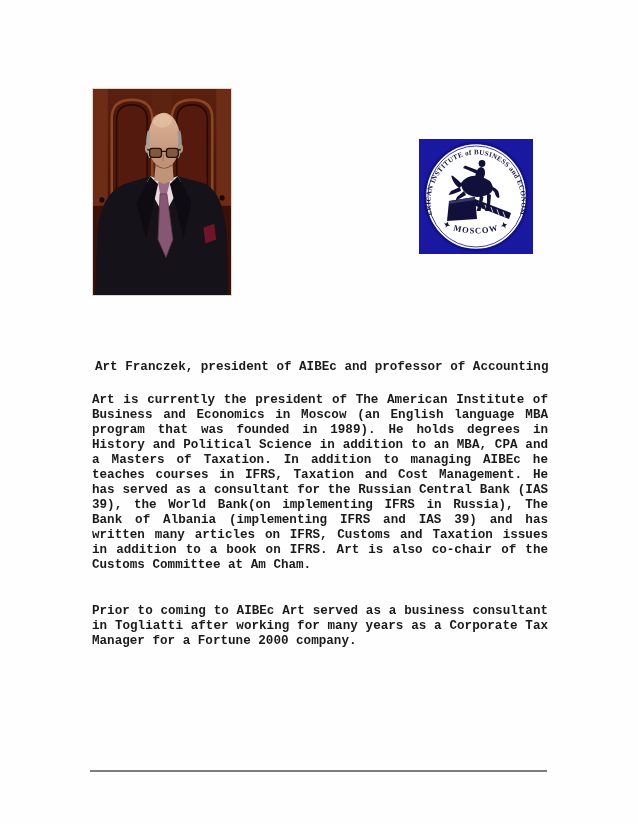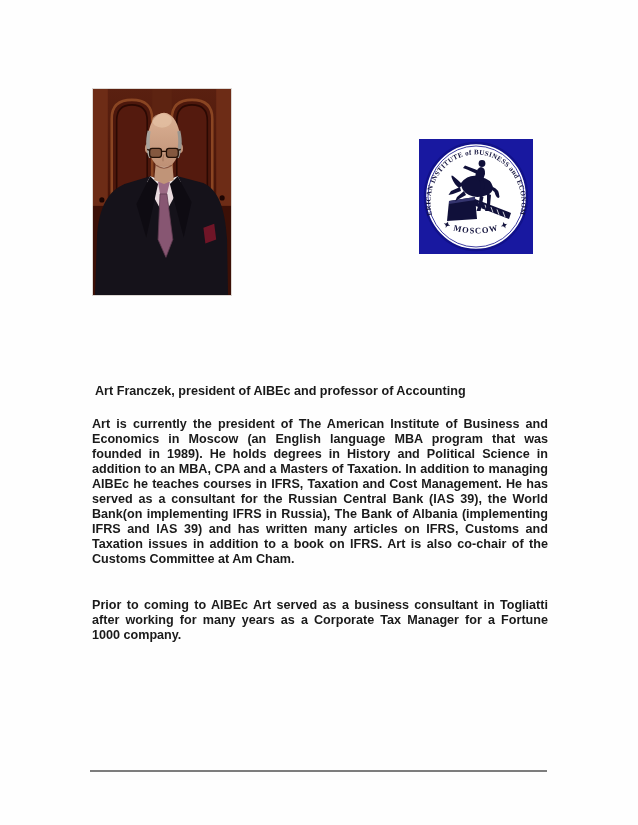--- a/index.html
+++ b/index.html
@@ -20,26 +20,27 @@
   }
   .photo svg { display: block; width: 100%; height: 100%; }
   .logo {
     position: absolute;
     left: 419px; top: 139px;
     width: 114px; height: 115px;
   }
   .logo svg { display: block; width: 100%; height: 100%; }
   .text-column {
     position: absolute;
-    left: 92px; top: 384px;
+    left: 92px; top: 360px;
     width: 456px;
     color: #1a1a1a;
     font-size: 12.6px;
     font-weight: bold;
     line-height: 15px;
+    font-family: Liberation Mono, monospace;
   }
   .bio-heading {
     padding-left: 3px;
     margin-bottom: 18px;
     white-space: nowrap;
   }
   .bio-par {
     text-align: justify;
     text-align-last: left;
     margin-bottom: 31px;
@@ -175,18 +176,18 @@
         <circle cx="63" cy="24.5" r="3.4"></circle>
         <path d="M 58,31 L 46,26.5 L 44,29 L 48,30.5 L 58,35 Z"></path>
         <path d="M 64,41 Q 66.5,46 64.5,51 L 61,51 Q 62.5,45 60.5,41.5 Z"></path>
       </g>
     </svg>
   </div>
 
   <div class="text-column">
     <p class="bio-heading">Art Franczek, president of AIBEc and professor of Accounting</p>
     <p class="bio-par">Art is currently the president of The American Institute of Business and Economics in Moscow (an English language MBA program that was founded in 1989). He holds degrees in History and Political Science in addition to an MBA, CPA and a Masters of Taxation. In addition to managing AIBEc he teaches courses in IFRS, Taxation and Cost Management. He has served as a consultant for the Russian Central Bank (IAS 39), the World Bank(on implementing IFRS in Russia), The Bank of Albania (implementing IFRS and IAS 39) and has written many articles on IFRS, Customs and Taxation issues in addition to a book on IFRS. Art is also co-chair of the Customs Committee at Am Cham.</p>
-    <p class="bio-par">Prior to coming to AIBEc Art served as a business consultant in Togliatti after working for many years as a Corporate Tax Manager for a Fortune 1000 company.</p>
+    <p class="bio-par">Prior to coming to AIBEc Art served as a business consultant in Togliatti after working for many years as a Corporate Tax Manager for a Fortune 2000 company.</p>
   </div>
 
   <hr class="footer-rule">
 
 </div>
 
 </body></html>

